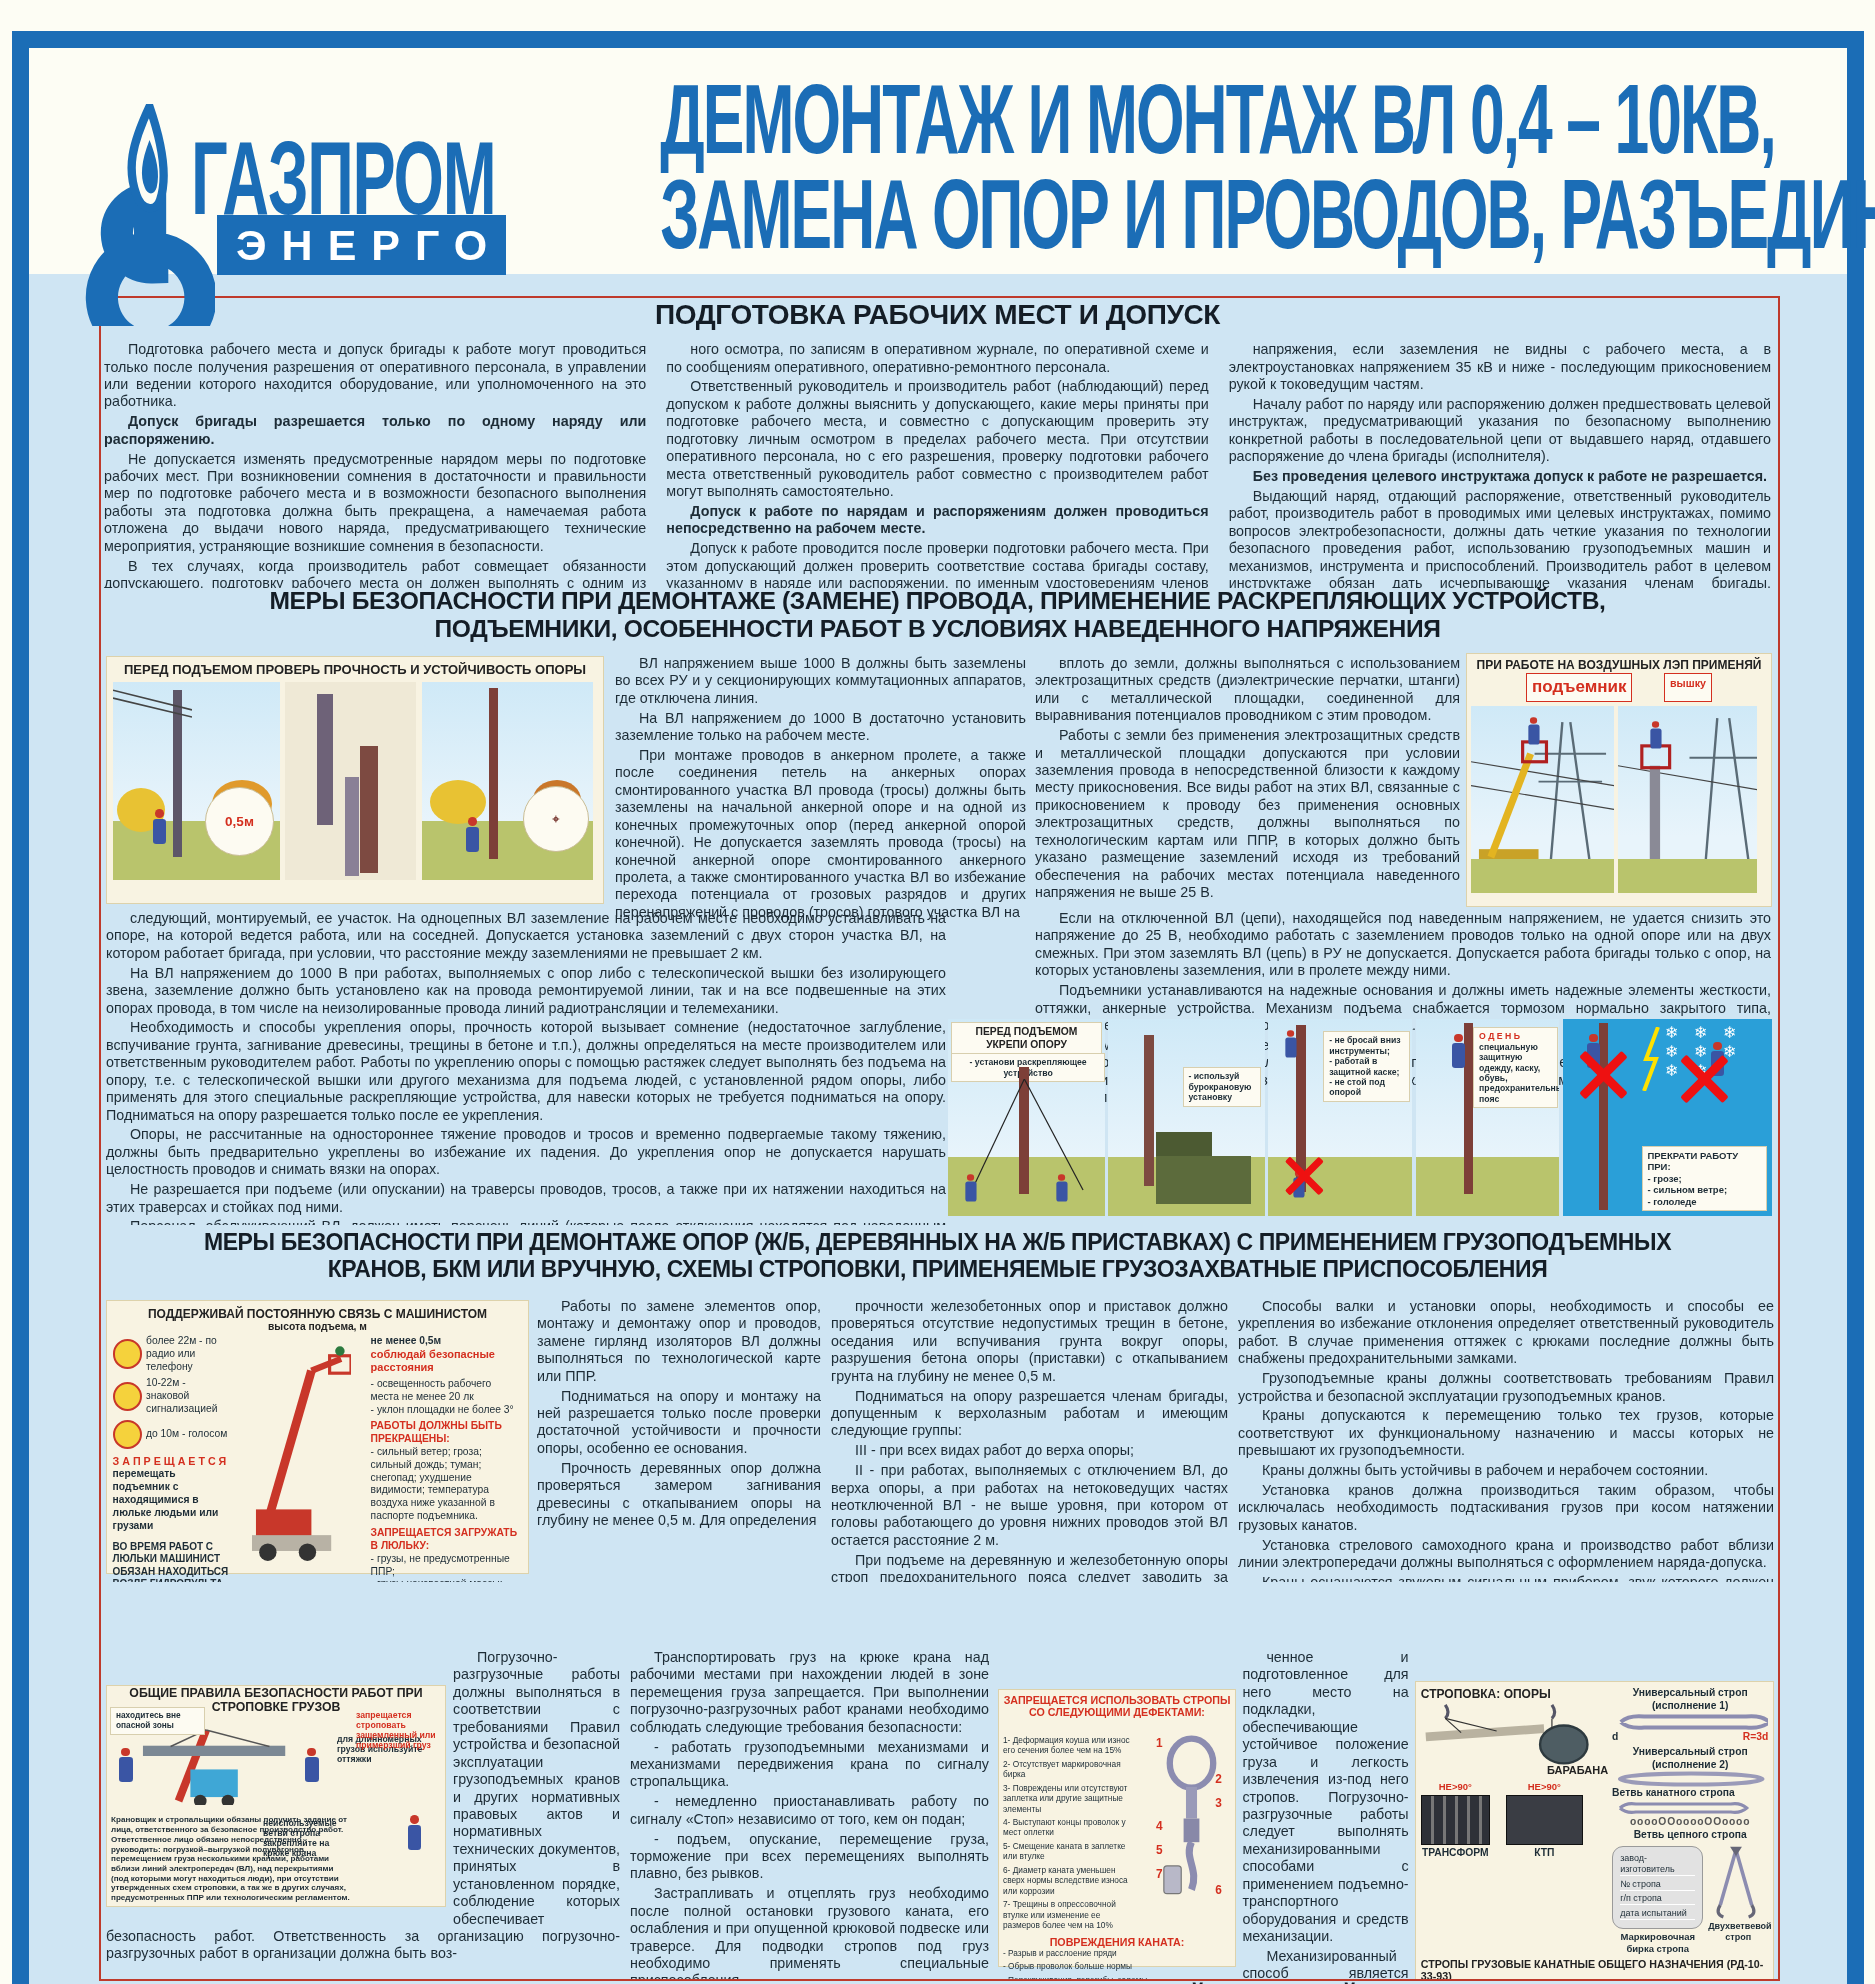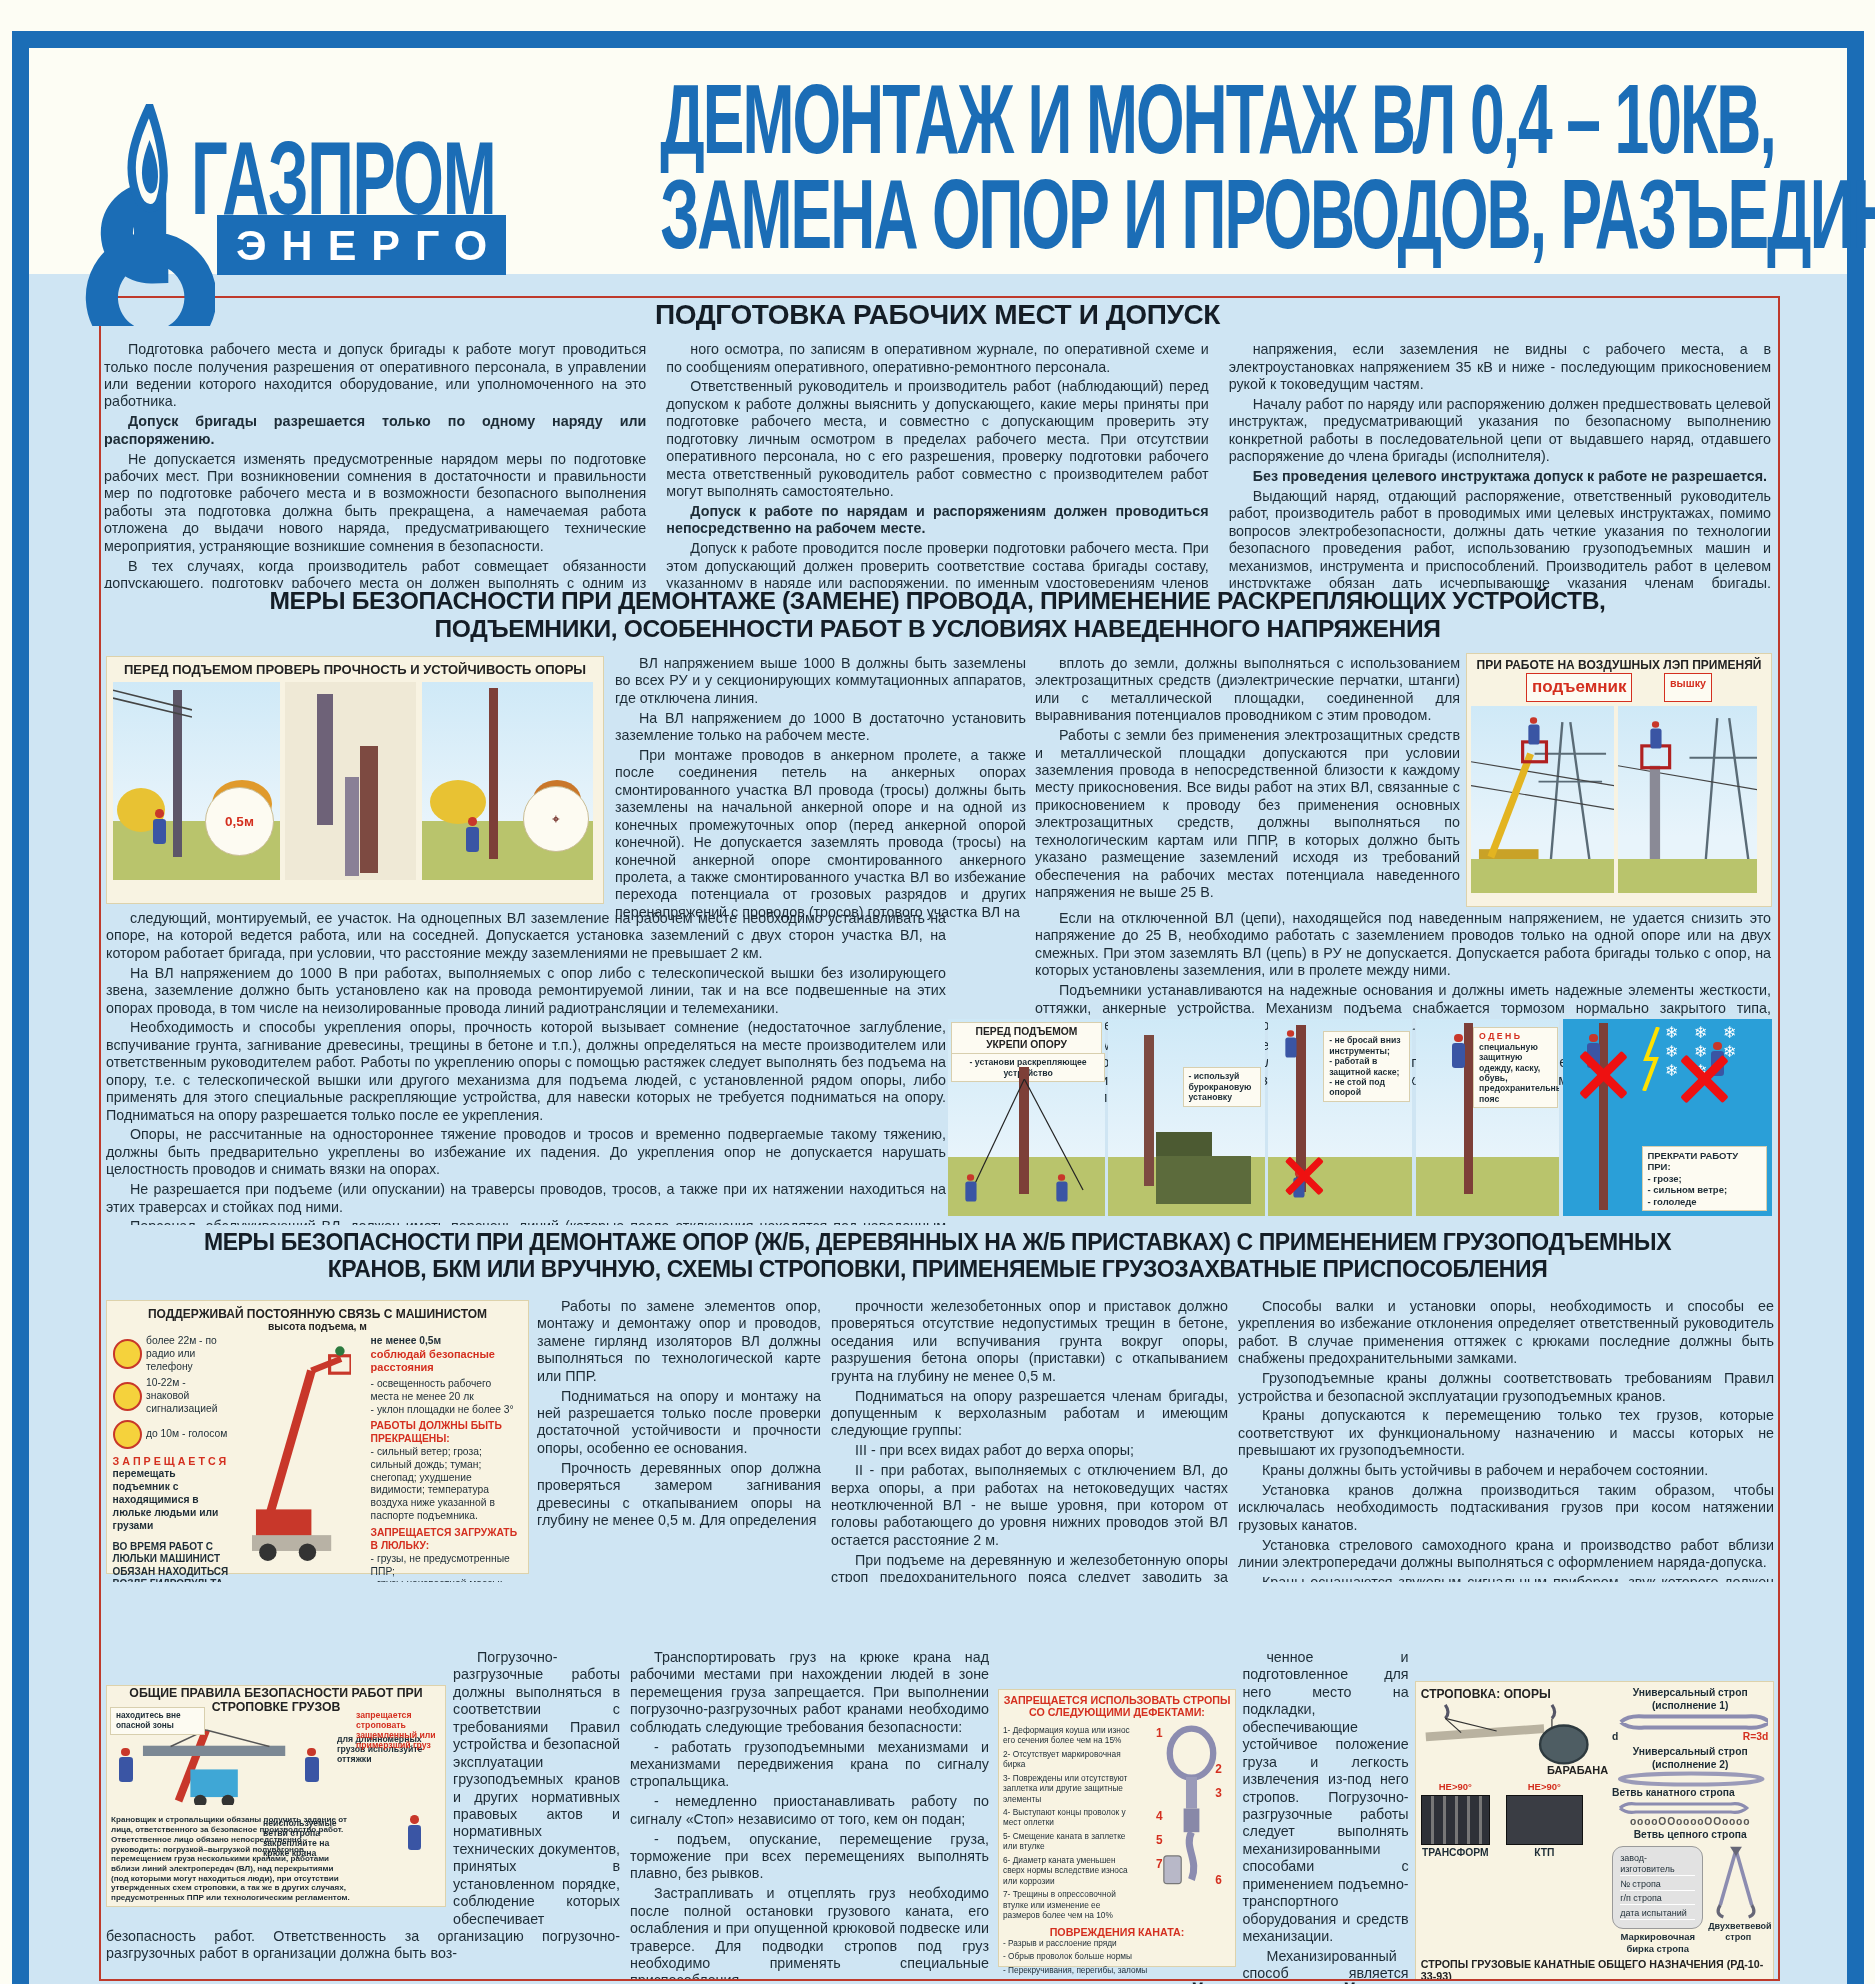--- a/index.html
+++ b/index.html
@@ -353,21 +353,21 @@
         <p>- работать грузоподъемными механизмами и механизмами передвижения крана по сигналу стропальщика.</p>
         <p>- немедленно приостанавливать работу по сигналу «Стоп» независимо от того, кем он подан;</p>
         <p>- подъем, опускание, перемещение груза, торможение при всех перемещениях выполнять плавно, без рывков.</p>
         <p>Застрапливать и отцеплять груз необходимо после полной остановки грузового каната, его ослабления и при опущенной крюковой подвеске или траверсе. Для подводки стропов под груз необходимо применять специальные приспособления.</p>
         <p>Строповку груза необходимо производить в соответствии со схемой строповки для данного груза. Опускать груз необходимо на предназна-</p>
       </div>
 
     <div class="abs bodytext" style="left:969px;top:67px;width:776px;height:328px;">
       <div class="panel" style="float:left;width:238px;height:278px;margin:40px 6.4px 2.4px 0;position:relative;padding:4px;">
         <div class="cap red" style="font-size:10.7px;">ЗАПРЕЩАЕТСЯ ИСПОЛЬЗОВАТЬ СТРОПЫ СО СЛЕДУЮЩИМИ ДЕФЕКТАМИ:</div>
-        <div style="display:flex;gap:15px;margin-top:7px;">
+        <div style="display:flex;gap:15px;margin-top:17px;">
           <div class="small" style="flex:1;font-size:8.3px;">
               <div class="item">1- Деформация коуша или износ его сечения более чем на 15%</div>
               <div class="item">2- Отсутствует маркировочная бирка</div>
               <div class="item">3- Повреждены или отсутствуют заплетка или другие защитные элементы</div>
               <div class="item">4- Выступают концы проволок у мест оплетки</div>
               <div class="item">5- Смещение каната в заплетке или втулке</div>
               <div class="item">6- Диаметр каната уменьшен сверх нормы вследствие износа или коррозии</div>
               <div class="item">7- Трещины в опрессовочной втулке или изменение ее размеров более чем на 10%</div>
             </div>
           <svg width="79" height="167" viewBox="0 0 200 420">

